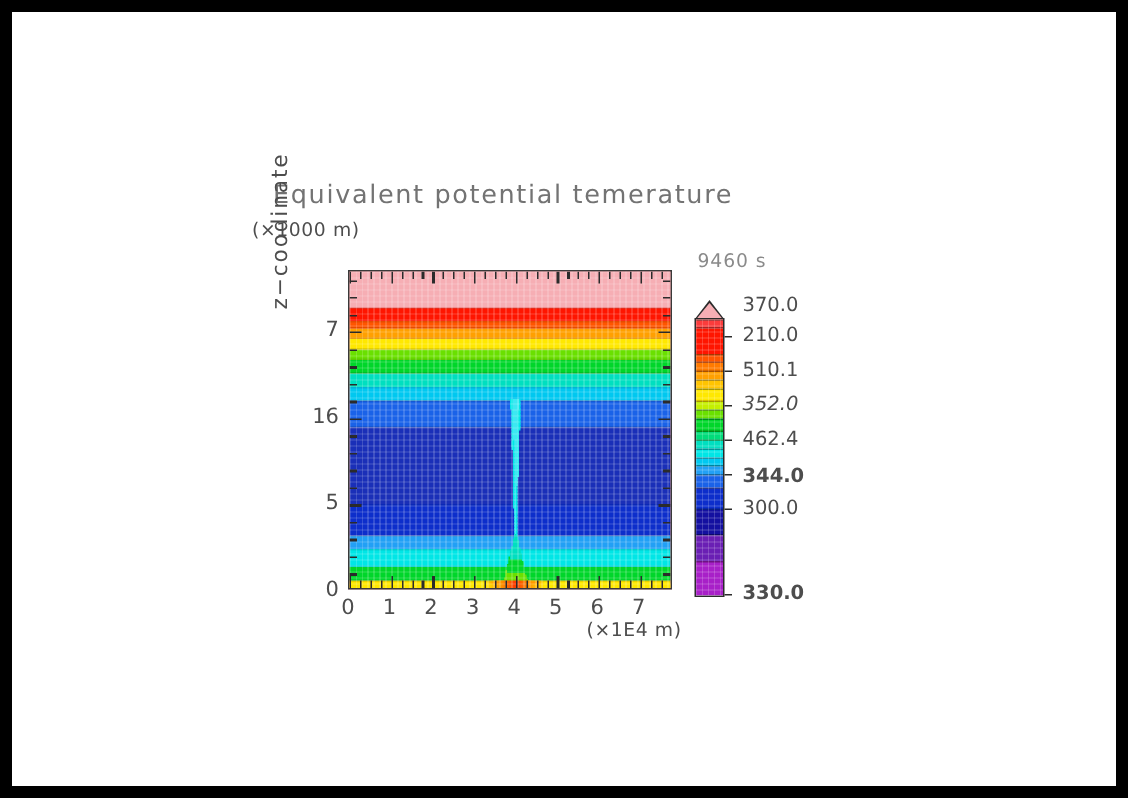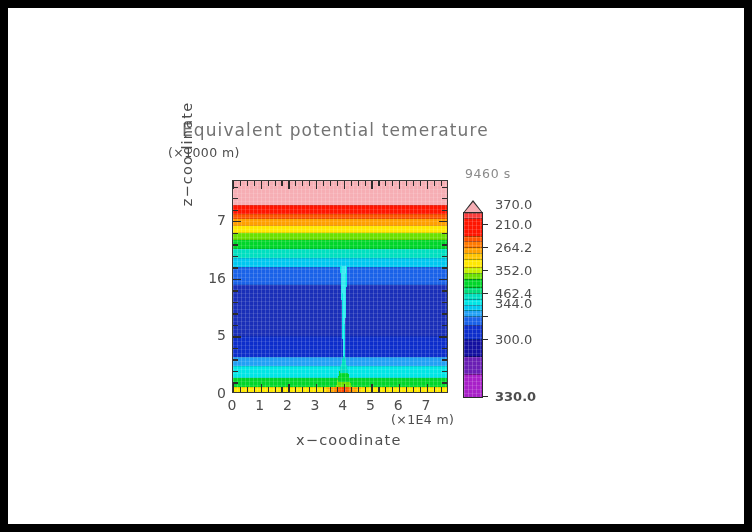--- a/index.html
+++ b/index.html
@@ -404,21 +404,20 @@
       <div class="xlab" style="left: 417.85px; top: 389px;">7</div>
     </div>
   <div id="y-tick-labels">
       <div class="ylab" style="left: 198px; width: 20px; top: 385px;">0</div>
       <div class="ylab" style="left: 198px; width: 20px; top: 327.43px;">5</div>
       <div class="ylab" style="left: 198px; width: 20px; top: 269.86px;">16</div>
       <div class="ylab" style="left: 198px; width: 20px; top: 212.3px;">7</div>
     </div>
 
   <div class="txt" id="x-units">(×1E4 m)</div>
-  <div class="txt" id="x-axis-title">x−coodinate</div>
   <div class="txt" id="y-axis-title">z−coodinate</div>
 
   <div id="colorbar-wrap">
     <div id="cb-arrow">
       <div class="tri-outline"></div>
       <div class="tri" style="left:0.8px; top:1.6px; border-left-width:9.2px; border-right-width:9.2px; border-bottom-width:11.4px;"></div>
     </div>
     <div id="cb-body">
       <div id="cb-segments">
           <div class="cb-seg" style="top: 0px; height: 0.8px; background: rgb(246, 174, 180);"></div>
@@ -462,27 +461,27 @@
           <div class="cb-seg" style="top: 126.1px; height: 0.8px; background: rgba(0, 0, 0, 0.35);"></div>
           <div class="cb-seg" style="top: 143.35px; height: 0.8px; background: rgba(0, 0, 0, 0.35);"></div>
           <div class="cb-seg" style="top: 160.6px; height: 0.8px; background: rgba(0, 0, 0, 0.35);"></div>
         </div>
       <div id="cb-mesh"></div>
     </div>
     <div id="cb-labels">
         <div class="cb-label" style="top: 4px;">370.0</div>
         <div class="cb-label" style="top: 23.5px;">210.0</div>
         <div class="cb-tick" style="top: 23.5px;"></div>
-        <div class="cb-label" style="top: 46.5px;">264.2</div>
+        <div class="cb-label" style="top: 46.5px;">510.1</div>
         <div class="cb-tick" style="top: 46.5px;"></div>
-        <div class="cb-label" style="top: 69.5px;">352.0</div>
+        <div class="cb-label" style="top: 69.5px; font-style: italic;">352.0</div>
         <div class="cb-tick" style="top: 69.5px;"></div>
         <div class="cb-label" style="top: 92.5px;">462.4</div>
         <div class="cb-tick" style="top: 92.5px;"></div>
-        <div class="cb-label" style="top: 103px;">344.0</div>
+        <div class="cb-label" style="top: 118px; font-weight: bold;">344.0</div>
         <div class="cb-tick" style="top: 115.5px;"></div>
         <div class="cb-label" style="top: 138.5px;">300.0</div>
         <div class="cb-tick" style="top: 138.5px;"></div>
         <div class="cb-label" style="top: 196px; font-weight: bold;">330.0</div>
         <div class="cb-tick" style="top: 196px;"></div>
       </div>
   </div>
 
 </div>
 

